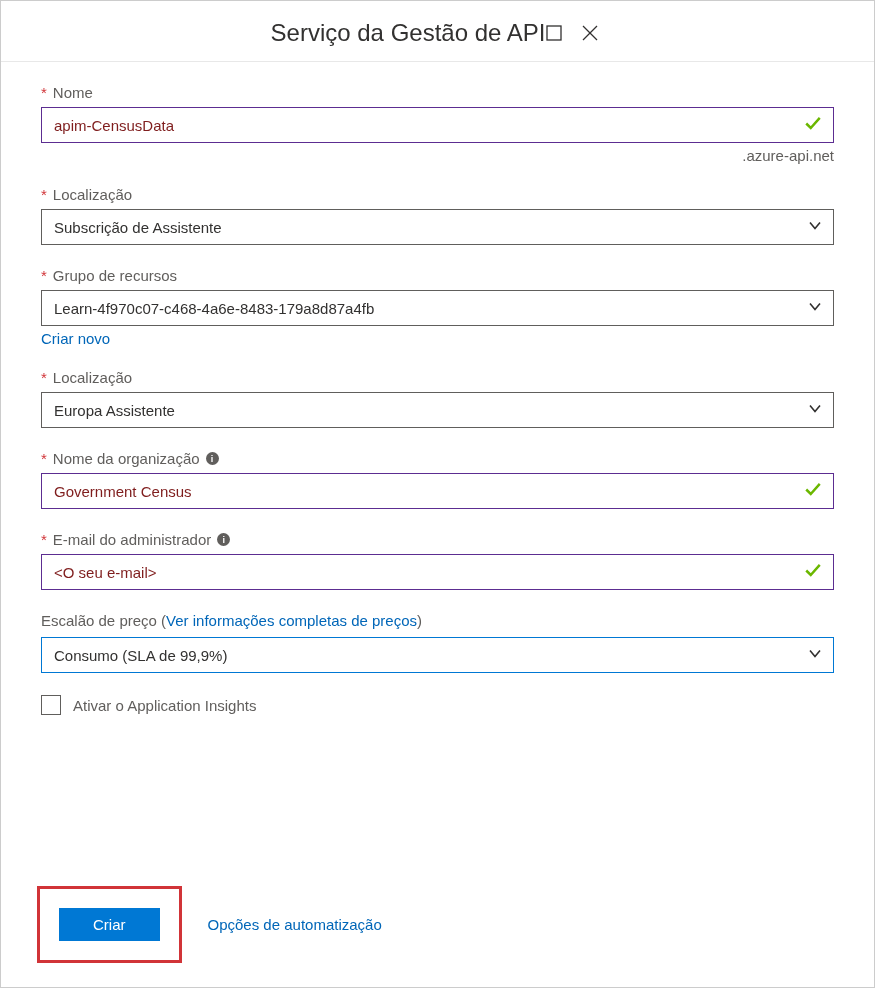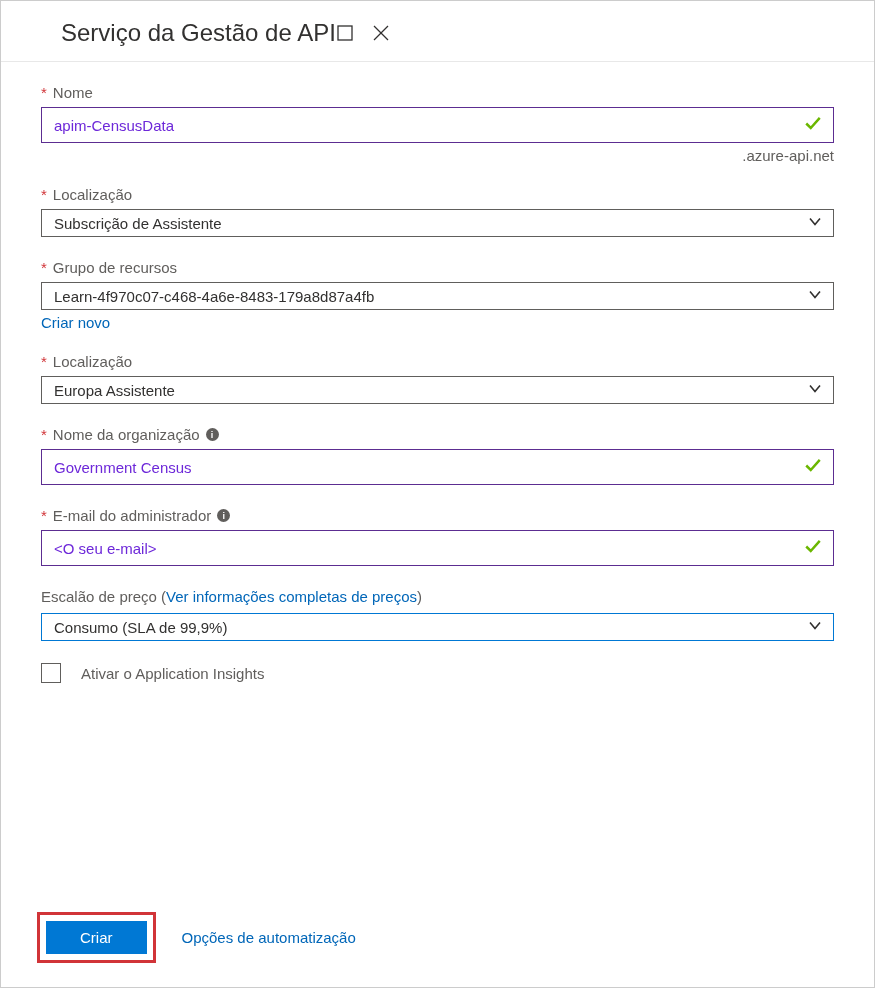--- a/index.html
+++ b/index.html
@@ -14,22 +14,22 @@
       background: #ffffff;
       width: 875px;
       height: 988px;
       border: 1px solid #cccccc;
       display: flex;
       flex-direction: column;
     }
     .header {
       display: flex;
       align-items: center;
-      justify-content: flex-start;
-      padding: 18px 22px 14px 60px;
+      justify-content: center;
+      padding: 18px 22px 14px 17px;
       border-bottom: 1px solid #e8e8e8;
     }
     .header-title {
       font-size: 24px;
       font-weight: 400;
       color: #323130;
     }
     .header-actions {
       display: flex;
       gap: 18px;
@@ -81,29 +81,29 @@
       position: relative;
     }
     .text-input {
       width: 100%;
       height: 36px;
       padding: 6px 36px 6px 12px;
       font-size: 15px;
       font-family: inherit;
       border: 1px solid #605e5c;
       background: #fff;
-      color: #6d28d9;
+      color: #7f1d1d;
       outline: none;
     }
     .text-input.validated {
       border: 1px solid #5c2d91;
     }
     .select-input {
       width: 100%;
-      height: 28px;
+      height: 36px;
       padding: 6px 36px 6px 12px;
       font-size: 15px;
       font-family: inherit;
       border: 1px solid #605e5c;
       background: #fff;
       color: #323130;
       cursor: pointer;
       display: flex;
       align-items: center;
     }
@@ -143,21 +143,21 @@
       margin-top: 4px;
     }
     .pricing-label {
       font-size: 15px;
       color: #605e5c;
       margin-bottom: 4px;
     }
     .checkbox-row {
       display: flex;
       align-items: center;
-      gap: 20px;
+      gap: 12px;
       margin-top: 20px;
     }
     .checkbox {
       width: 20px;
       height: 20px;
       border: 1px solid #605e5c;
       background: #fff;
       cursor: pointer;
     }
     .checkbox-label {
@@ -165,21 +165,21 @@
       color: #605e5c;
     }
     .footer {
       padding: 20px 40px 24px 36px;
       display: flex;
       align-items: center;
       gap: 26px;
     }
     .create-btn-wrap {
       border: 3px solid #d13438;
-      padding: 6px;
+      padding: 19px;
       display: inline-block;
     }
     .create-btn {
       background: #0078d4;
       color: #fff;
       border: none;
       padding: 8px 34px;
       font-size: 15px;
       font-family: inherit;
       cursor: pointer;

